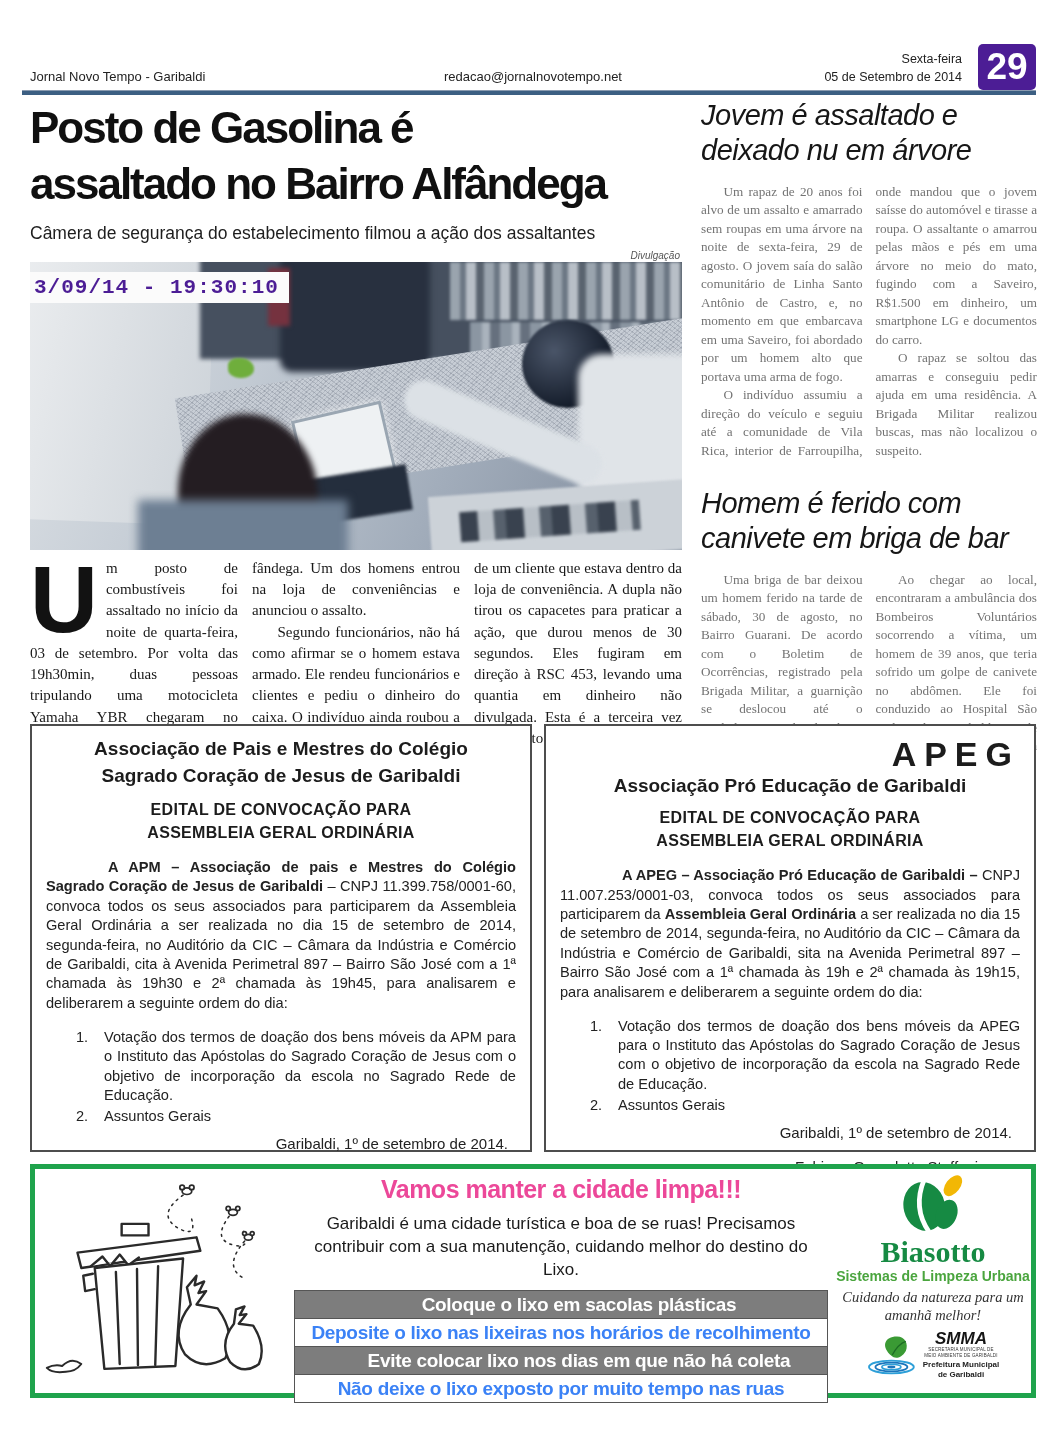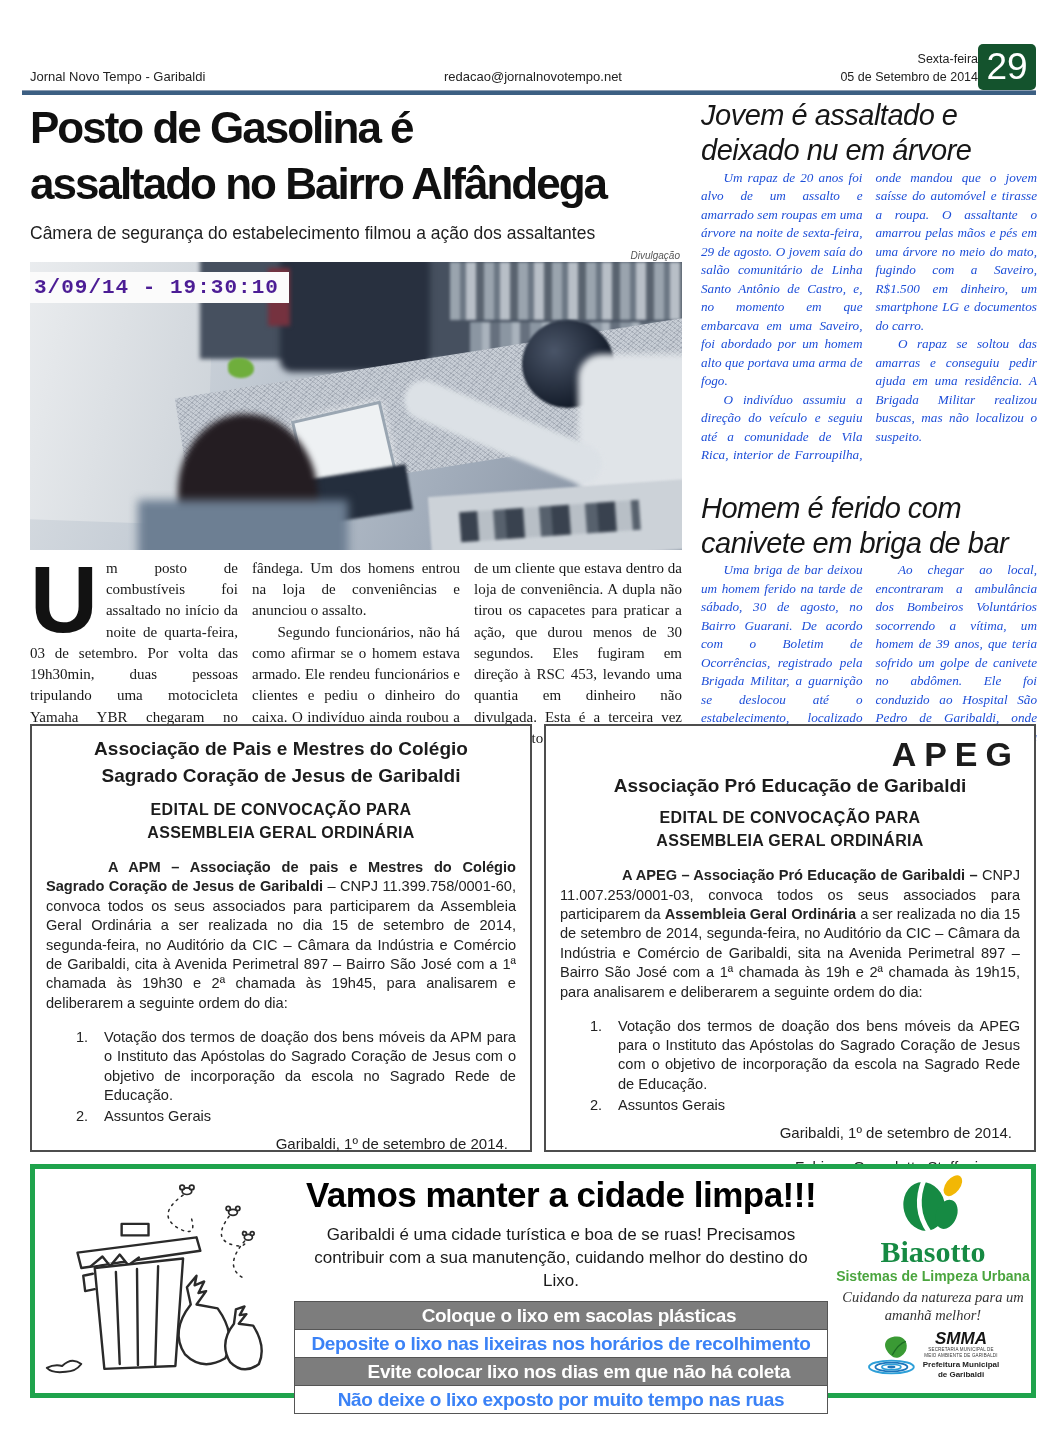--- a/index.html
+++ b/index.html
@@ -5,22 +5,22 @@
   html,body{margin:0;padding:0;background:#e9e9e9;}
   .page{position:relative;width:1058px;height:1443px;background:#ffffff;margin:0 auto;
         font-family:"Liberation Sans",sans-serif;color:#111;overflow:hidden;}
 
   
   .masthead{position:absolute;left:30px;right:22px;top:38px;height:52px;}
   .m-left{position:absolute;left:0;bottom:6px;font-size:13px;color:#222;}
   .m-center{position:absolute;left:0;right:0;bottom:6px;text-align:center;font-size:13px;color:#222;}
   .m-right{position:absolute;right:0;bottom:0;display:flex;align-items:flex-end;}
   .m-date{text-align:right;font-size:12.5px;line-height:1.45;color:#222;padding-bottom:4px;}
-  .page-num{width:58px;height:46px;margin-left:0;background:#14532d;border-radius:5px;
-            color:#fff;font-size:37px;font-weight:normal;display:flex;align-items:center;justify-content:center;}
+  .page-num{width:58px;height:46px;margin-left:16px;background:#4c1d95;border-radius:5px;
+            color:#fff;font-size:37px;font-weight:bold;display:flex;align-items:center;justify-content:center;}
   .rule{position:absolute;left:22px;right:22px;top:90px;height:4px;background:#3c5f82;border-top:1px solid #8a9bb0;}
 
   
   .lead{position:absolute;left:30px;top:100px;width:652px;}
   .lead h1{margin:0;font-size:44px;font-weight:bold;letter-spacing:-2px;line-height:1.28;color:#101010;}
   .subhead{margin:10px 0 0 0;font-size:17.5px;color:#1d1d1d;}
   .credit{text-align:right;font-size:10px;font-style:italic;color:#555;margin:6px 2px 1px 0;}
 
   .photo{position:relative;width:652px;height:288px;overflow:hidden;
          background:linear-gradient(115deg,#dfe3e7 0%,#c2cad3 35%,#a2adbb 65%,#7e8a9b 100%);}
@@ -52,22 +52,22 @@
   .scol{width:208px;font-family:"Liberation Serif",serif;font-size:15px;line-height:1.42;text-align:justify;color:#181818;}
   .scol p{margin:0;}
   .scol p.ind{text-indent:1.7em;}
   .dropcap{float:left;font-family:"Liberation Sans",sans-serif;font-weight:bold;font-size:94px;line-height:76px;
            margin:4px 8px 0 0;color:#121212;}
 
   
   .side{position:absolute;left:701px;top:98px;width:336px;}
   .side h2{margin:0;font-size:29px;font-style:italic;font-weight:normal;letter-spacing:-0.5px;line-height:1.22;color:#161616;}
   .side h2.second{margin-top:26px;}
-  .twocol{column-count:2;column-gap:13px;margin-top:0;font-family:"Liberation Serif",serif;
-          font-size:13.2px;line-height:1.4;text-align:justify;color:#1d4ed8;font-style:italic;}
+  .twocol{column-count:2;column-gap:13px;margin-top:14px;font-family:"Liberation Serif",serif;
+          font-size:13.2px;line-height:1.4;text-align:justify;color:#737373;}
   .twocol p{margin:0;text-indent:1.7em;}
 
   
   .edital{position:absolute;top:724px;height:428px;border:2px solid #4d4d4d;box-sizing:border-box;
           padding:10px 14px;background:#fff;}
   .ed-apm{left:30px;width:502px;}
   .ed-apeg{left:544px;width:492px;}
   .ed-title{font-size:19px;font-weight:bold;text-align:center;line-height:1.4;color:#1c1c1c;}
   .ed-org{font-size:34px;font-weight:bold;text-align:right;letter-spacing:8px;line-height:1.1;color:#1c1c1c;}
   .ed-orgname{font-size:19px;font-weight:bold;text-align:center;margin-top:2px;color:#1c1c1c;}
@@ -78,21 +78,21 @@
   .ed-num{width:28px;flex:0 0 28px;}
   .ed-litxt{flex:1;text-align:justify;}
   .ed-date{text-align:right;font-size:15px;margin-top:8px;padding-right:8px;color:#222;}
   .ed-sig{margin-top:16px;margin-left:45%;width:52%;text-align:center;font-size:15px;line-height:1.35;color:#222;}
 
   
   .ad{position:absolute;left:30px;top:1164px;width:1006px;height:234px;border:5px solid #1fa34c;
       box-sizing:border-box;background:#fff;display:flex;}
   .ad-trash{flex:0 0 252px;display:flex;align-items:center;justify-content:center;}
   .ad-center{flex:1 1 auto;padding-top:6px;}
-  .ad-headline{font-size:35px;font-weight:bold;color:#000000;text-align:center;letter-spacing:-0.5px;}
+  .ad-headline{font-size:25px;font-weight:bold;color:#ec4899;text-align:center;letter-spacing:-0.5px;}
   .ad-intro{font-size:17px;text-align:center;margin:9px auto 8px auto;width:94%;line-height:1.35;color:#1a1a1a;}
   .bars{width:97%;margin:0 auto;border:1px solid #555;}
   .bar{height:27px;line-height:27px;text-align:center;font-weight:bold;font-size:19px;letter-spacing:-0.3px;}
   .bar.gray{background:#7d7d7d;color:#fff;padding-left:36px;}
   .bar.white{background:#fff;color:#3b82f6;border-top:1px solid #555;border-bottom:1px solid #555;}
   .bar:last-child{border-bottom:none;}
   .ad-logo{flex:0 0 196px;text-align:center;padding-top:4px;}
   .bi-name{font-family:"Liberation Serif",serif;font-weight:bold;font-size:30px;color:#168a43;line-height:1;margin-top:-2px;}
   .bi-sub{font-size:14px;font-weight:bold;color:#4aa53e;margin-top:1px;}
   .bi-tag{font-family:"Liberation Serif",serif;font-style:italic;font-size:14.5px;color:#333;margin-top:4px;line-height:1.25;}

